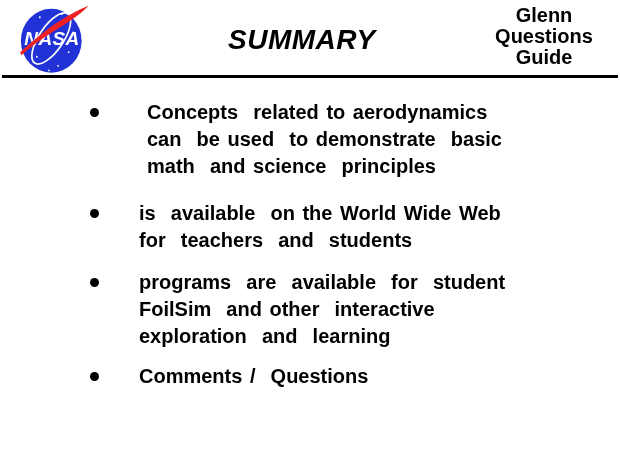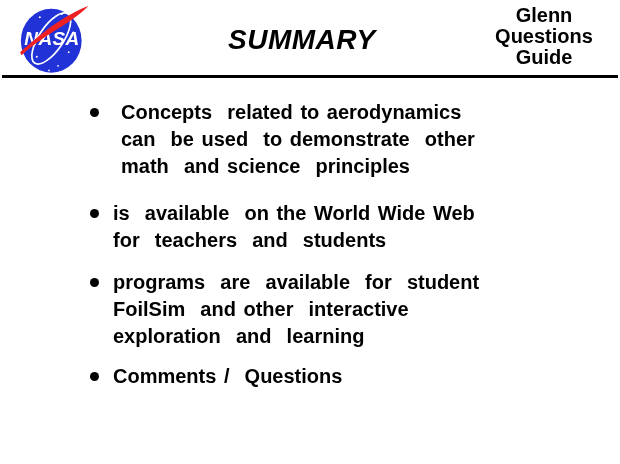--- a/index.html
+++ b/index.html
@@ -58,20 +58,21 @@
     top: 99px;
     width: 520px;
     list-style: none;
     margin: 0;
     padding: 0;
   }
   .bullet {
     display: flex;
     align-items: flex-start;
     margin: 0 0 20px 0;
+    gap: 26px;
   }
   .bullet:nth-child(2) { margin-bottom: 15px; }
   .bullet:nth-child(3) { margin-bottom: 13px; }
   .bullet:nth-child(4) { margin-bottom: 0; }
   .dot {
     flex: none;
     width: 9px;
     height: 9px;
     margin: 9px 0 0 8px;
     border-radius: 50%;
@@ -118,21 +119,21 @@
   </div>
 
   <div class="header-rule"></div>
 
   <ul class="bullets">
 
     <li class="bullet">
       <span class="dot"></span>
       <div class="bullet-text">
         <div>Concepts  related to aerodynamics</div>
-        <div>can  be used  to demonstrate  other</div>
+        <div>can  be used  to demonstrate  basic</div>
         <div>math  and science  principles</div>
       </div>
     </li>
 
     <li class="bullet">
       <span class="dot"></span>
       <div class="bullet-text">
         <div>is  available  on the World Wide Web</div>
         <div>for  teachers  and  students</div>
       </div>

